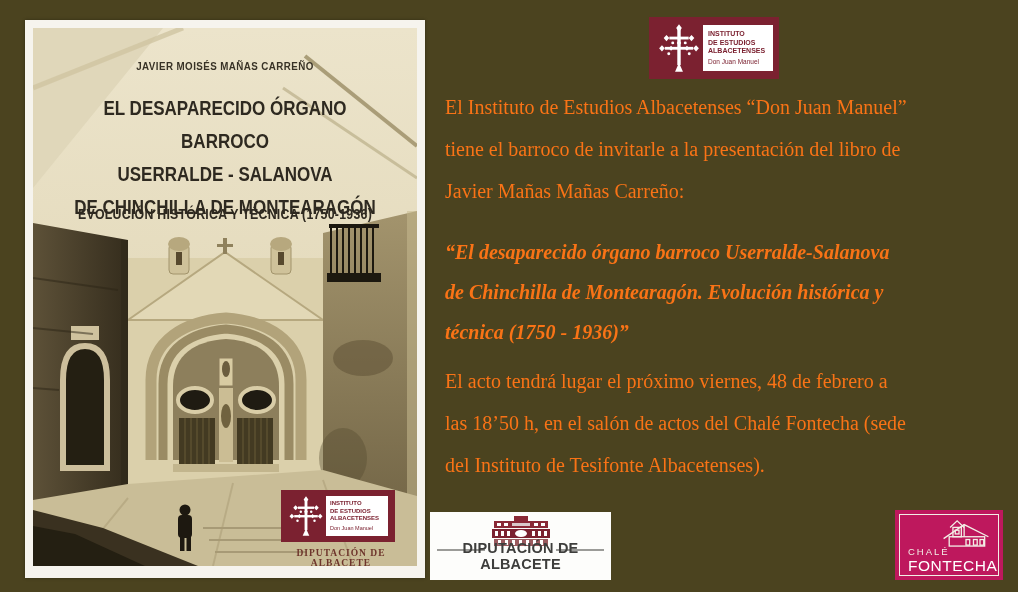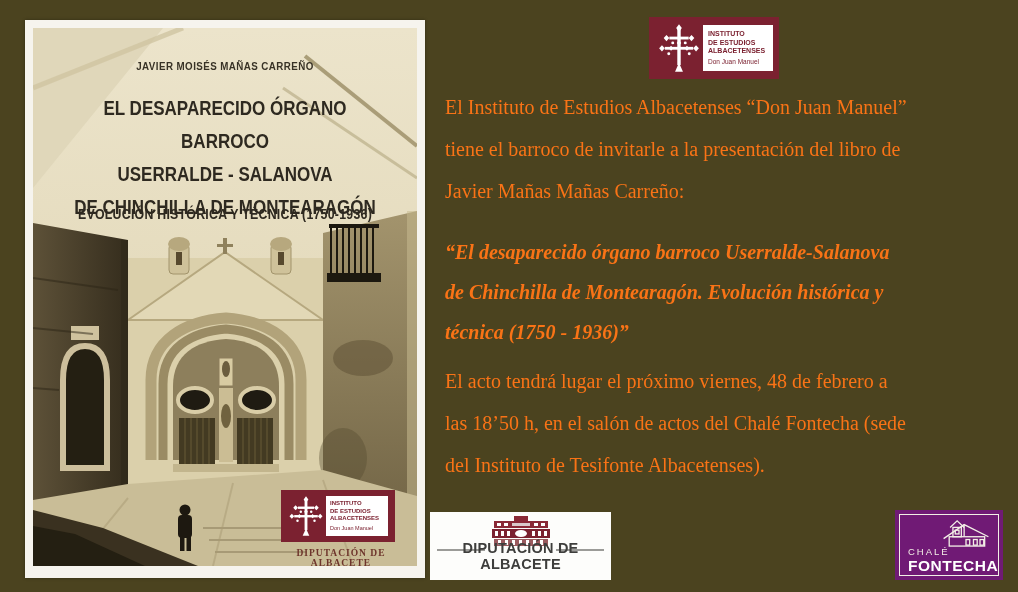--- a/index.html
+++ b/index.html
@@ -53,27 +53,27 @@
   .dip-building { position:absolute; left:50%; top:4px; transform:translateX(-50%); }
   .dip-line { position:absolute; top:37px; height:2px; background:#9b9b98; }
   .dip-line.left { left:7px; width:48px; }
   .dip-line.right { right:7px; width:48px; }
   .dip-text { position:absolute; left:0; bottom:8px; width:100%; text-align:center;
               font-family:"Liberation Sans", sans-serif; font-weight:bold; font-size:14.5px;
               letter-spacing:.2px; color:#3e3e3c; }
 
   
   .chale-logo { position:absolute; left:895px; top:510px; width:108px; height:70px;
-                background:#701a75; padding:4px; }
+                background:#be185d; padding:4px; }
   .chale-inner { position:relative; width:100%; height:100%; border:1px solid #f3efe6; }
   .chale-house { position:absolute; right:4px; top:3px; }
   .chale-small { position:absolute; left:8px; top:31px; color:#f3efe6;
                  font-family:"Liberation Sans", sans-serif; font-size:9.5px; letter-spacing:2px; }
   .chale-big { position:absolute; left:8px; top:42px; color:#ffffff;
-               font-family:"Liberation Sans", sans-serif; font-weight:bold; font-size:15.5px;
+               font-family:"Liberation Sans", sans-serif; font-weight:normal; font-size:15.5px;
                letter-spacing:.5px; }
 </style>
 </head>
 <body>
 
 <svg width="0" height="0" style="position:absolute">
   <defs>
     <g id="iea-cross" fill="#ffffff">
       <rect x="27" y="6" width="6" height="66"></rect>
       <polygon points="30,0 35,7 30,14 25,7"></polygon>

